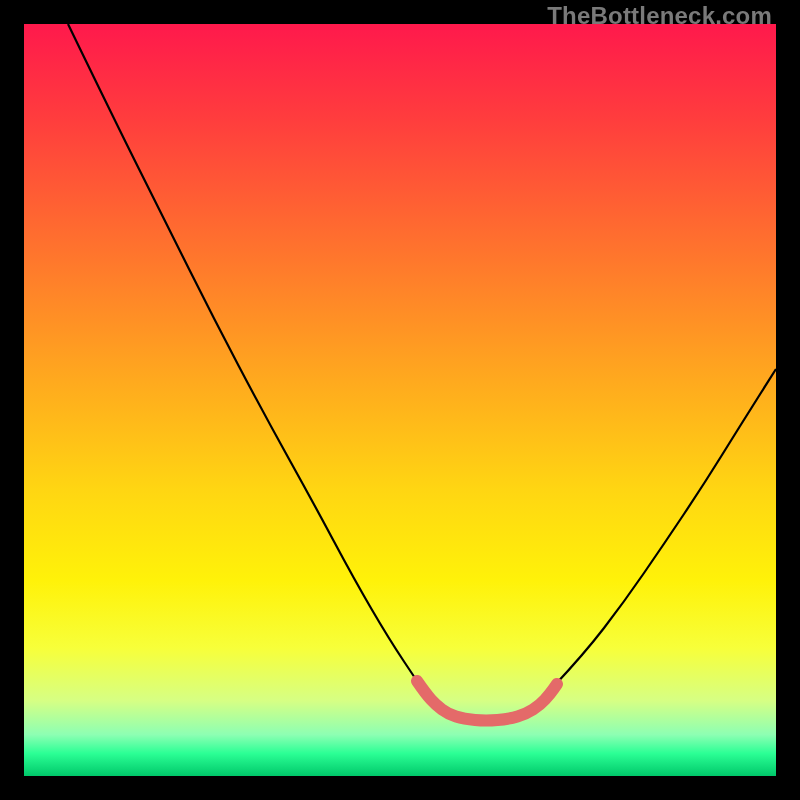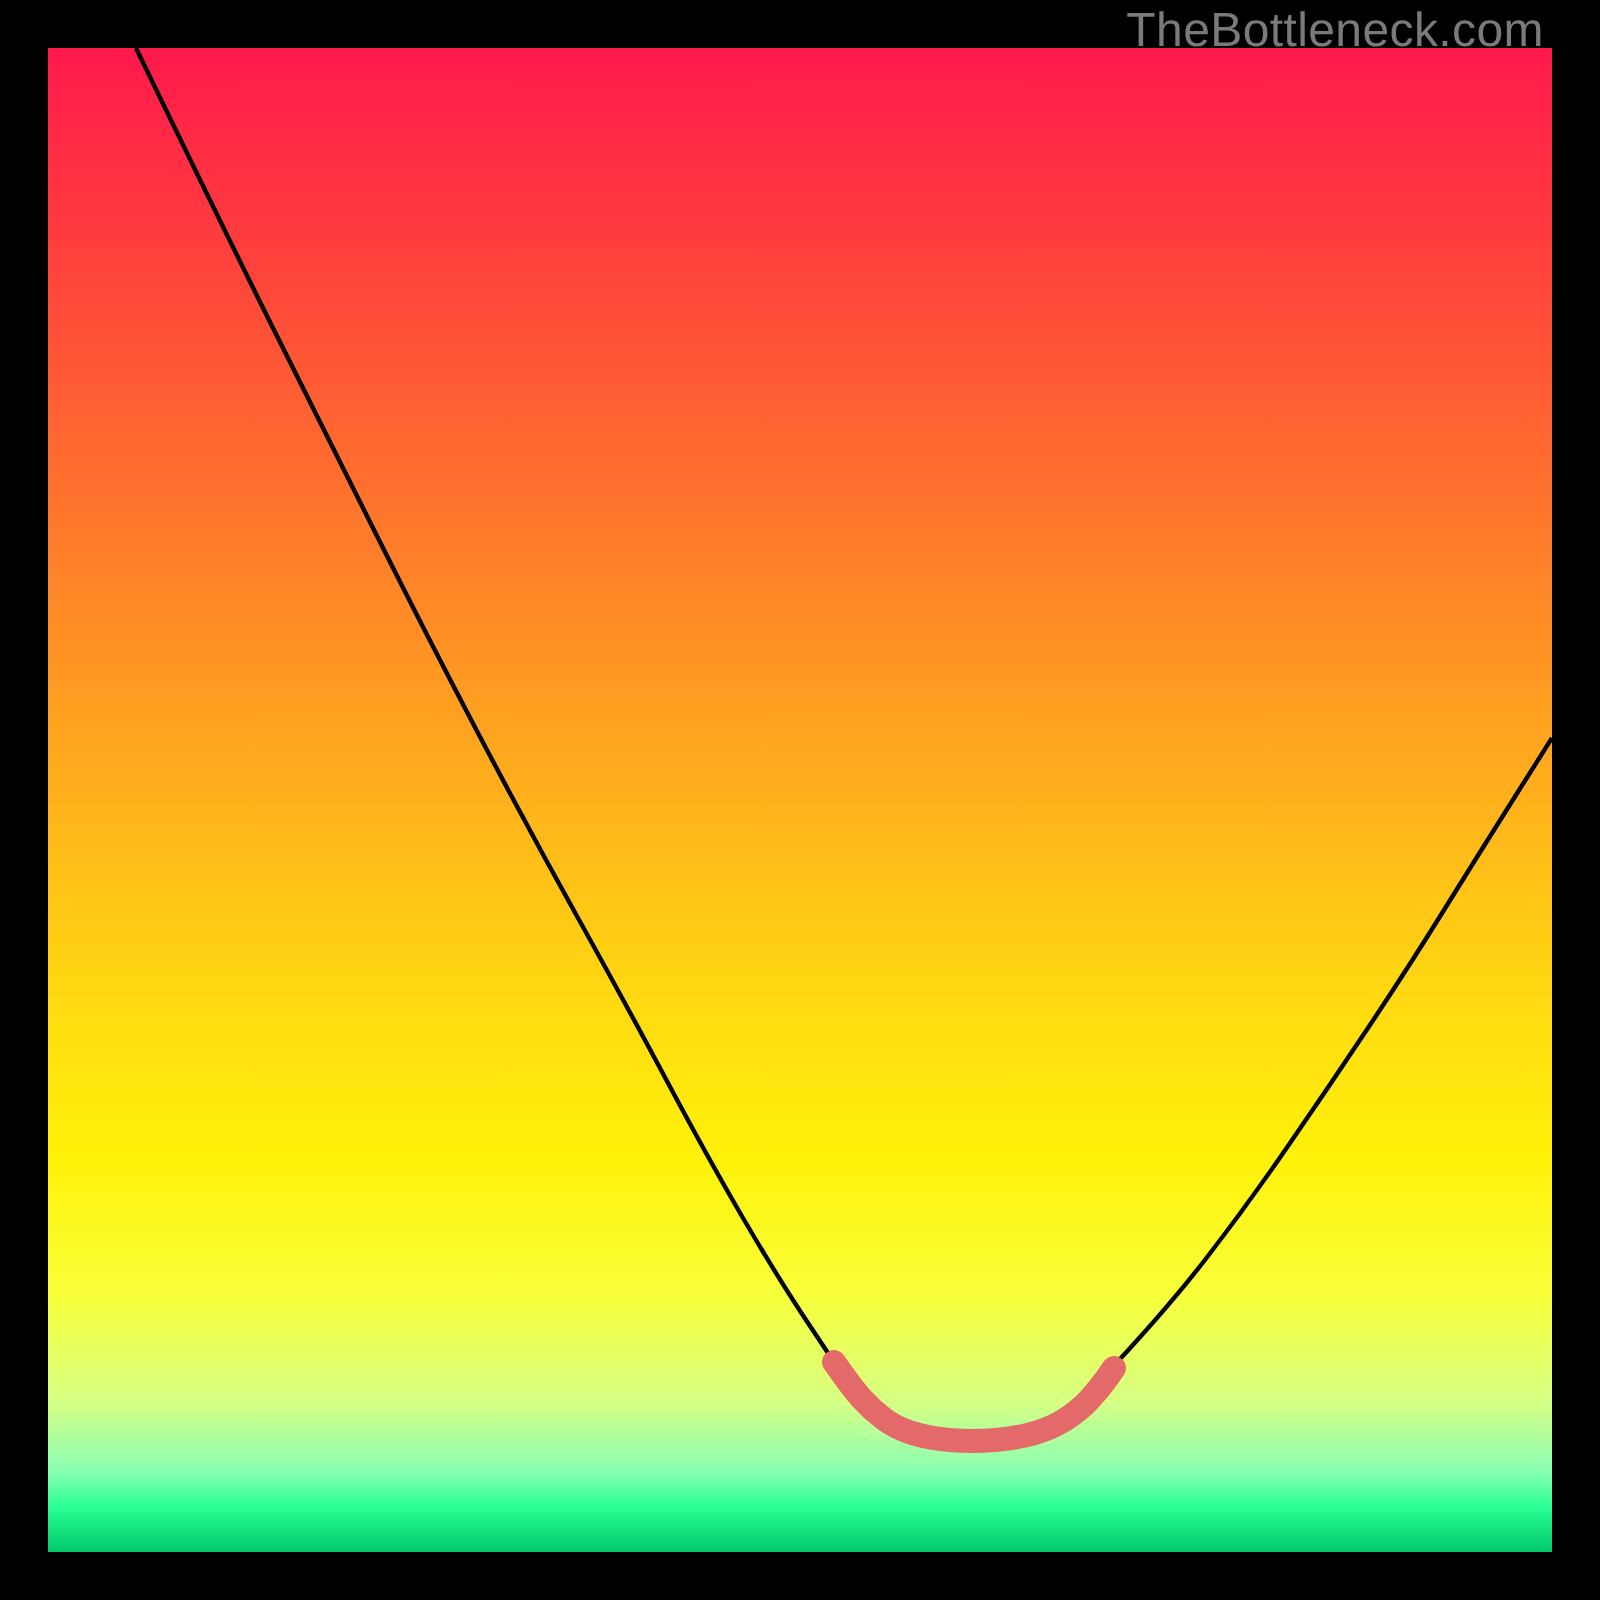--- a/index.html
+++ b/index.html
@@ -17,21 +17,21 @@
     width: 752px;
     height: 752px;
     background: #000;
   }
   .watermark {
     position: absolute;
     top: 2px;
     right: 28px;
     font-family: Arial, Helvetica, sans-serif;
     font-size: 24px;
-    font-weight: 400;
+    font-weight: 700;
     color: #7a7a7a;
     letter-spacing: 0.2px;
   }
   svg { display: block; }
 </style>
 </head>
 <body>
 
 <div class="frame">
   <svg id="chart-svg" width="752" height="752" viewBox="0 0 752 752">

